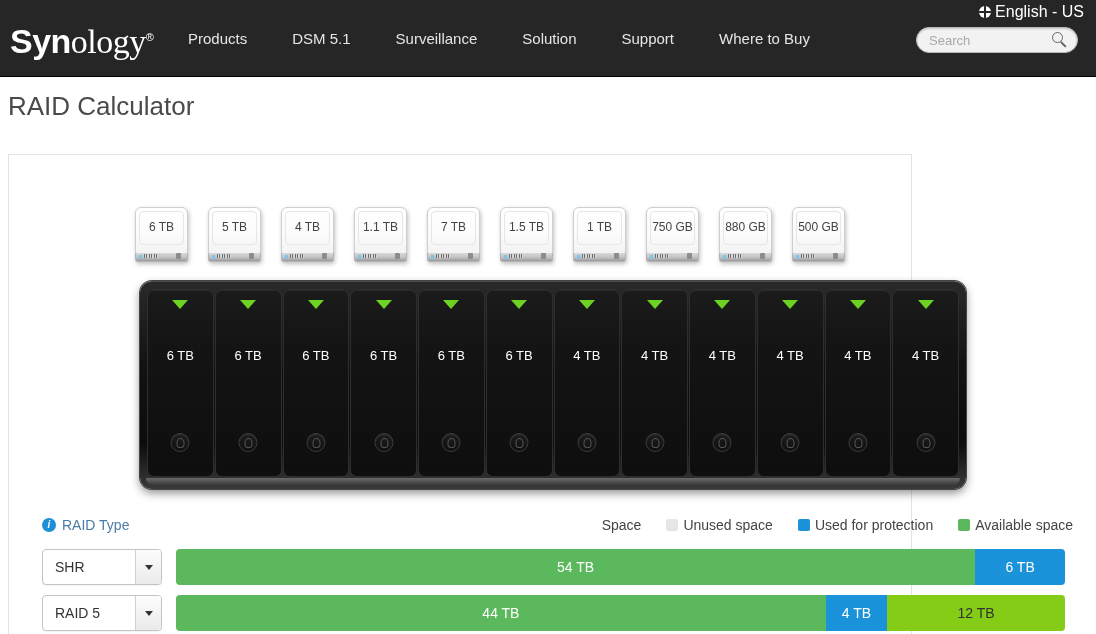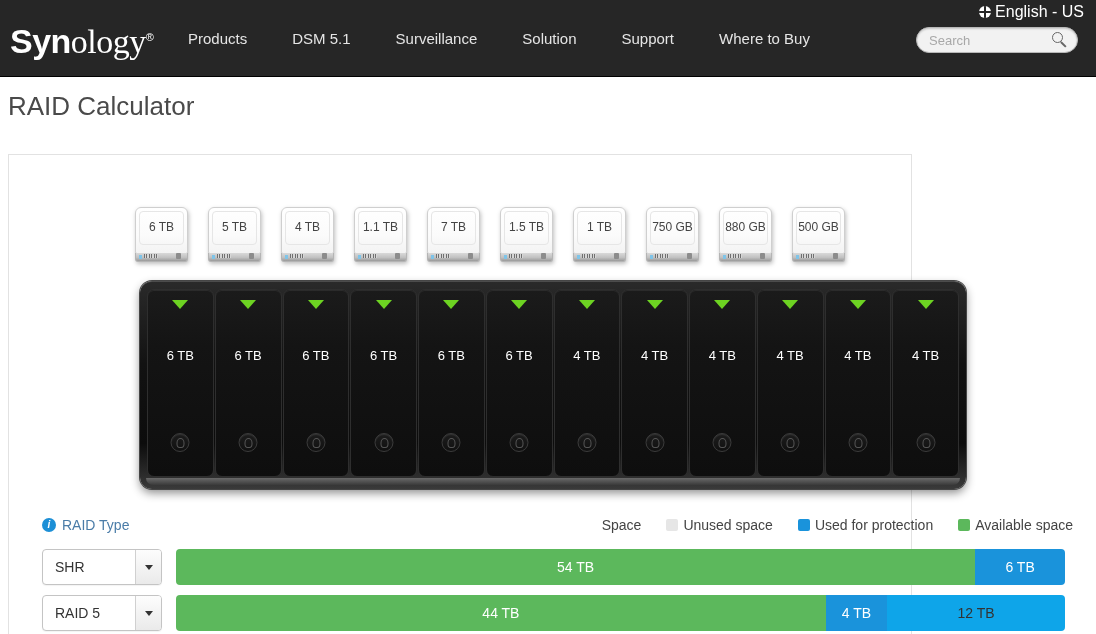--- a/index.html
+++ b/index.html
@@ -262,21 +262,21 @@
     overflow:hidden;
   }
   .seg{
     height:100%;
     display:flex;align-items:center;justify-content:center;
     font-size:14px;
     box-sizing:border-box;
   }
   .seg.green{background:#5cb85c;color:#fff;}
   .seg.blue{background:#1a93db;color:#fff;}
-  .seg.gray{background:#0ea5e9;color:#333;}
+  .seg.gray{background:#84cc16;color:#333;}
 </style>
 </head>
 <body>
 
 <div class="topbar">
 
   <div class="lang">
     <span class="globe"></span>
     <span>English - US</span>
   </div>

